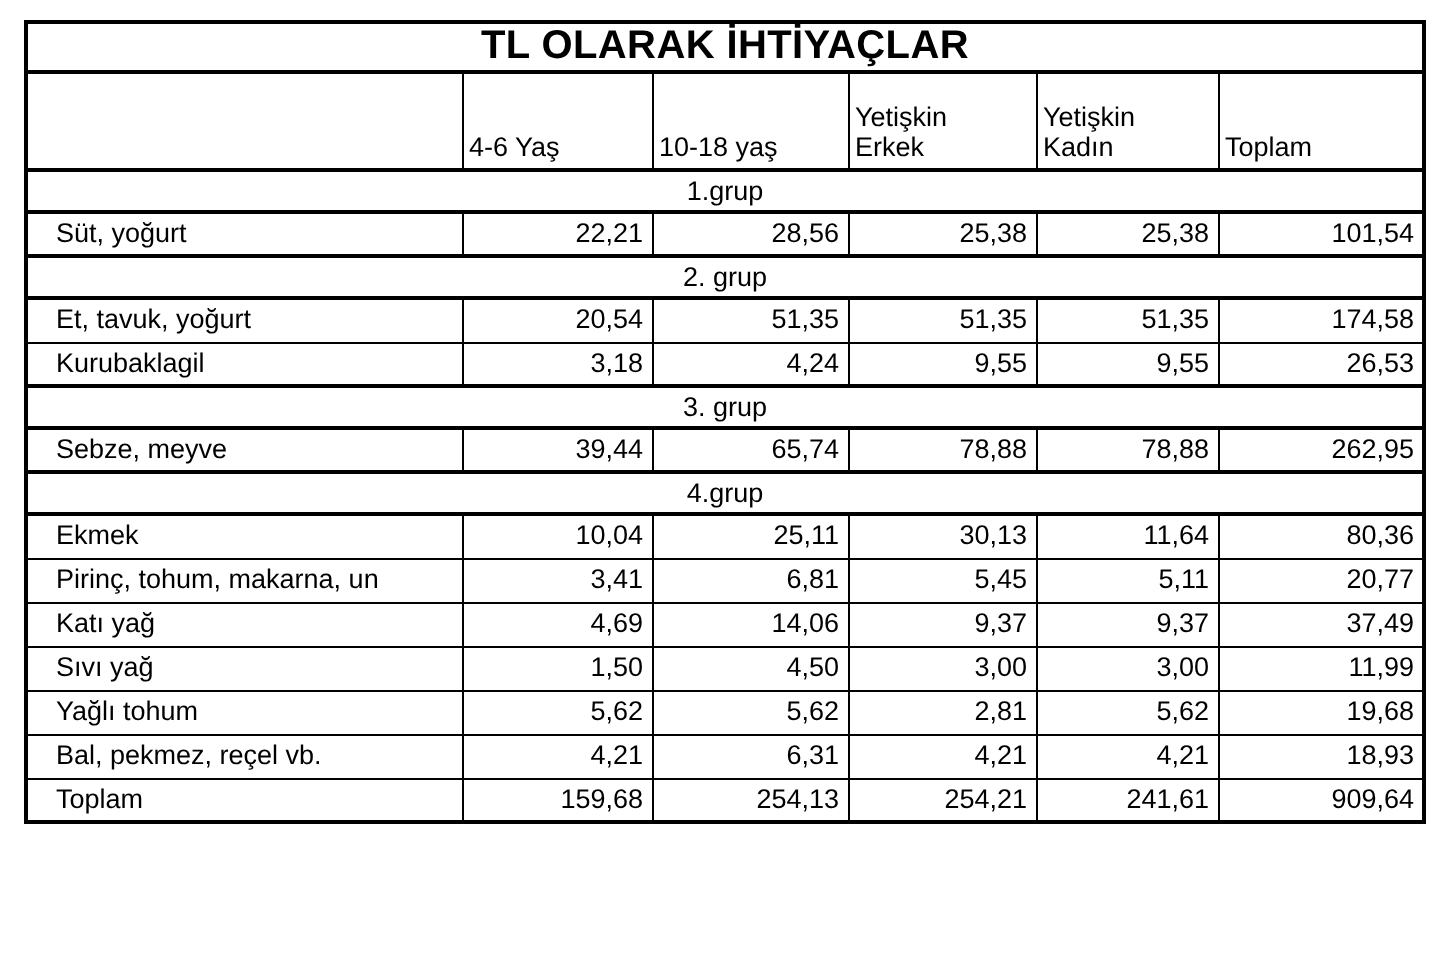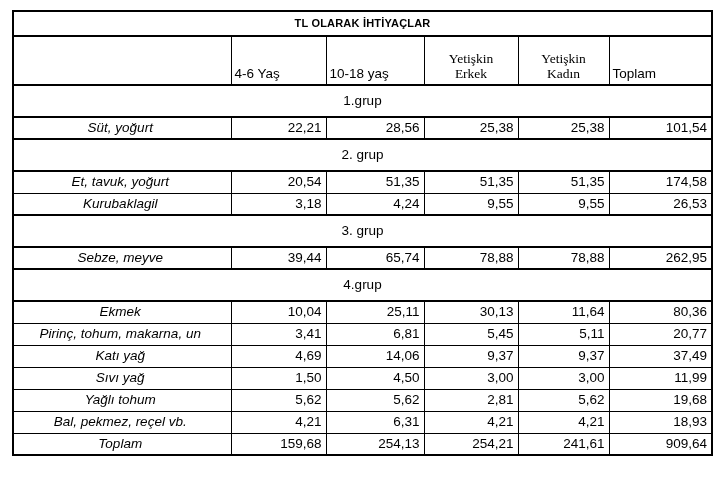--- a/index.html
+++ b/index.html
@@ -28,58 +28,58 @@
     border: 1px solid #000000;
     font-size: 13.5px;
     line-height: 1.15;
     overflow: hidden;
     white-space: nowrap;
   }
   
   tr.title-row th {
     height: 25px;
     border: 2px solid #000000;
-    font-size: 11px;
+    font-size: 20px;
     font-weight: bold;
     text-align: center;
     vertical-align: middle;
     letter-spacing: 0.2px;
   }
   
   tr.header-row th {
     height: 49px;
     font-weight: normal;
     vertical-align: bottom;
     border-bottom: 2px solid #000000;
     padding: 2px 3px 2px 3px;
     white-space: pre-line;
   }
   tr.header-row th:nth-child(1) { text-align: left; }
   tr.header-row th:nth-child(2),
   tr.header-row th:nth-child(3),
   tr.header-row th:nth-child(6) { text-align: left; }
   tr.header-row th:nth-child(4),
-  tr.header-row th:nth-child(5) { text-align: center; font-family: Liberation Serif, serif; }
+  tr.header-row th:nth-child(5) { text-align: left; }
   
   tr.group-row td {
-    height: 32px;
+    height: 21px;
     text-align: center;
     vertical-align: middle;
     border-top: 2px solid #000000;
     border-bottom: 2px solid #000000;
     border-left: none;
     border-right: none;
   }
   
   tr.data-row td {
     height: 22px;
     vertical-align: middle;
     padding: 1px 4px;
   }
-  tr.data-row td:first-child { text-align: center; padding-left: 0; font-style: italic; }
+  tr.data-row td:first-child { text-align: left; padding-left: 14px; }
   tr.data-row td:not(:first-child) { text-align: right; }
   tr.total-row td { height: 22px; }
 </style>
 </head>
 <body>
 
 <div class="page">
   <table class="needs-table">
     <colgroup>
       <col style="width:218px">

